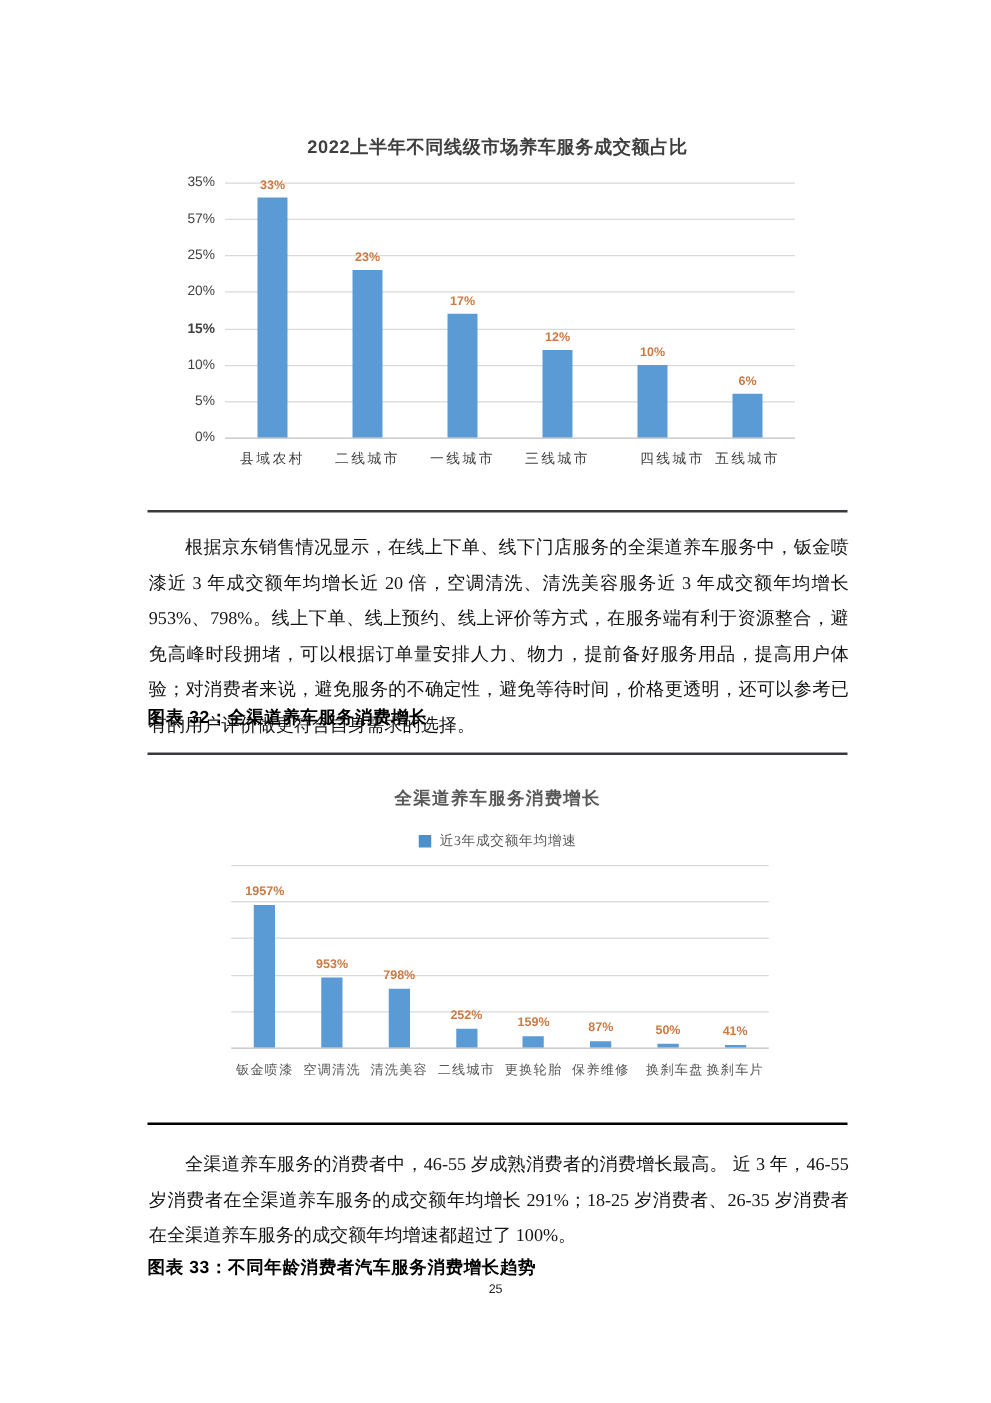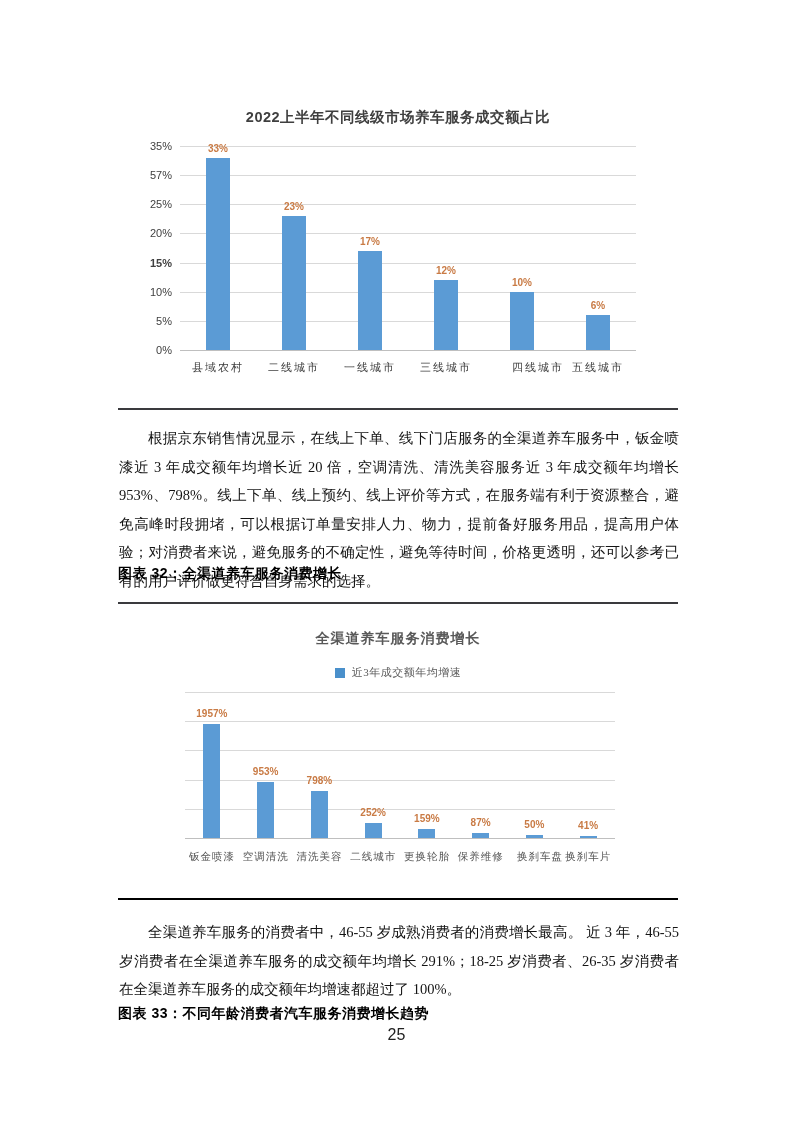--- a/index.html
+++ b/index.html
@@ -50,21 +50,21 @@
 
   .fig-label{
     position:absolute;left:118px;font-size:14px;font-weight:bold;color:#000;
     font-family:"Liberation Sans","DejaVu Sans",sans-serif;letter-spacing:.5px;
   }
   #figlabel32{top:565px;}
   #figlabel33{top:1005px;}
 
   .page-number{
     position:absolute;top:1026px;left:0;right:0;text-align:center;
-    font-family:"Liberation Sans","DejaVu Sans",sans-serif;font-size:16px;color:#222;
+    font-family:"Liberation Sans","DejaVu Sans",sans-serif;font-size:10px;color:#222;
   }
 </style>
 </head>
 <body>
 
 <div class="page">
 
   <div class="figure-box" id="fig31">
     <div class="chart-title">2022上半年不同线级市场养车服务成交额占比</div>
     <div class="plot" id="plot1">

